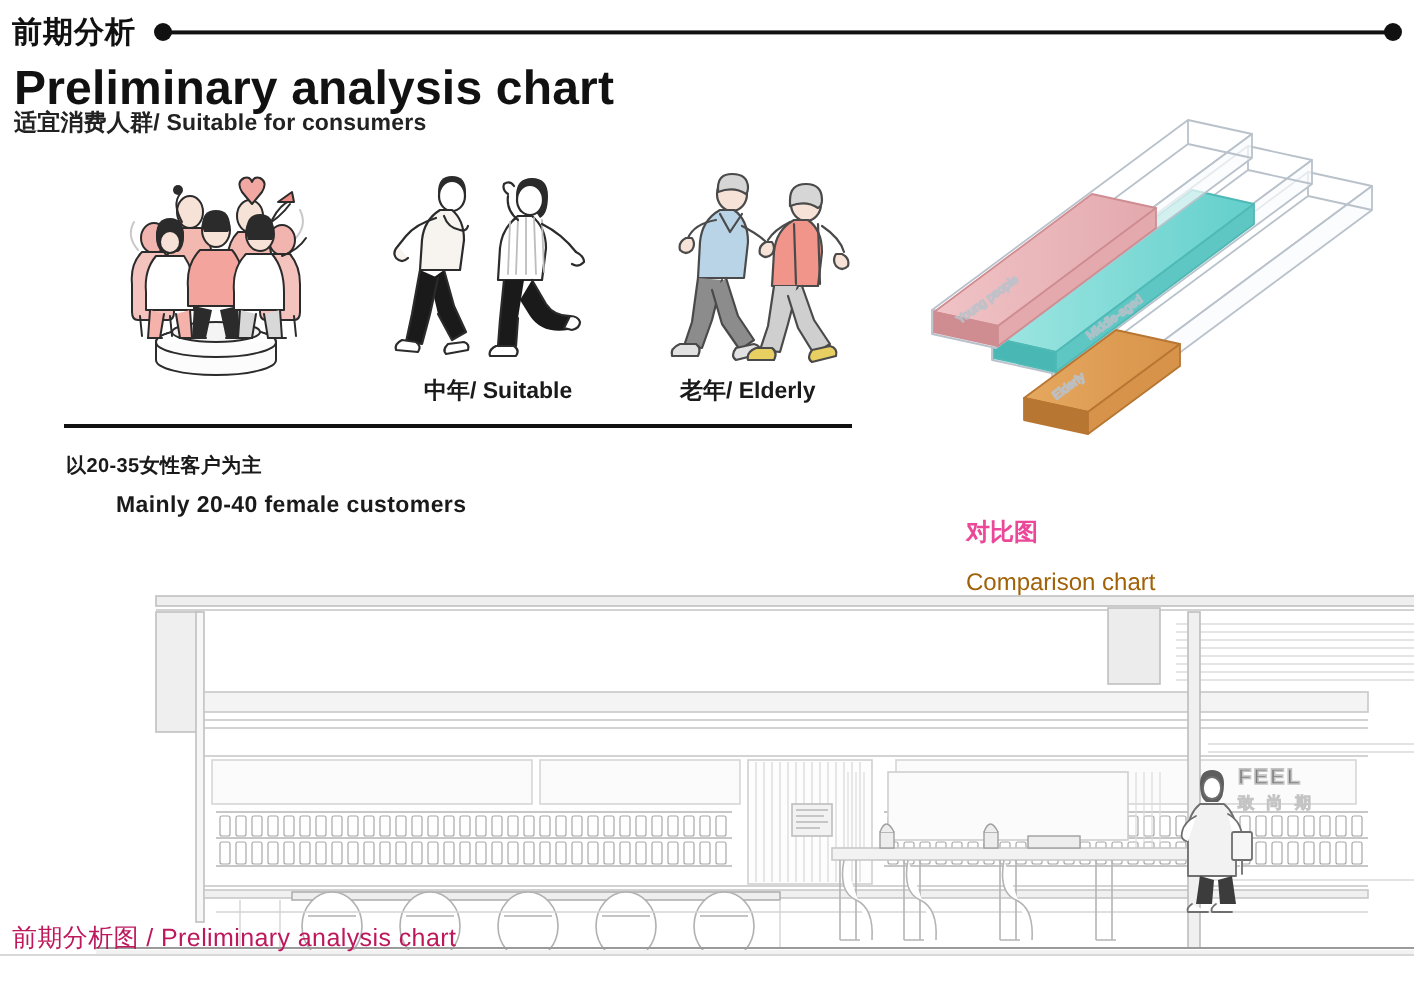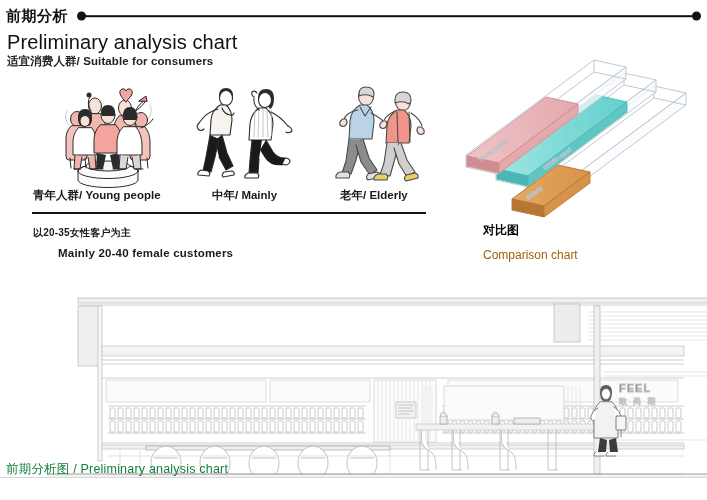--- a/index.html
+++ b/index.html
@@ -12,21 +12,21 @@
 
   
   .hdr{position:absolute;left:6px;top:4px;width:695px;height:24px;display:flex;align-items:center;}
   .hdr-cn{font-size:15px;font-weight:700;letter-spacing:.5px;color:#111;white-space:nowrap;}
   .rule-wrap{position:relative;flex:1;height:12px;margin-left:9px;display:flex;align-items:center;}
   .rule-line{position:absolute;left:5px;right:5px;top:50%;height:1.6px;background:#111;transform:translateY(-50%);}
   .dot{position:absolute;top:50%;width:9px;height:9px;border-radius:50%;background:#111;transform:translateY(-50%);}
   .dot.l{left:0;}
   .dot.r{right:0;}
 
-  .h-en{position:absolute;left:7px;top:31px;font-size:20px;font-weight:400;color:#111;letter-spacing:.1px;text-align:center;}
+  .h-en{position:absolute;left:7px;top:31px;font-size:24px;font-weight:700;color:#111;letter-spacing:.1px;text-align:center;}
   .h-sub{position:absolute;left:7px;top:54px;font-size:11.5px;font-weight:700;color:#222;letter-spacing:.1px;}
 
   
   .people{position:absolute;left:0;top:70px;width:440px;height:122px;}
   .pgroup{position:absolute;}
   .g1{left:33px;top:0;width:150px;height:118px;}
   .g2{left:192px;top:8px;width:110px;height:105px;}
   .g3{left:330px;top:8px;width:110px;height:105px;}
 
   .plabels{position:absolute;left:0;top:188px;width:440px;height:18px;}
@@ -38,30 +38,30 @@
   .divider{position:absolute;left:32px;top:212px;width:394px;height:1.5px;background:#111;}
 
   .note{position:absolute;left:33px;top:226px;}
   .note .cn{font-size:10px;font-weight:700;color:#1a1a1a;margin-bottom:7px;letter-spacing:.2px;}
   .note .en{font-size:11.5px;font-weight:700;color:#1a1a1a;letter-spacing:.2px;margin-left:25px;}
 
   
   .cmp{position:absolute;left:440px;top:58px;width:267px;height:160px;}
   .cmp svg{display:block;}
   .cmp-cap{position:absolute;left:483px;top:222px;}
-  .cmp-cap .cn{font-size:12px;font-weight:700;color:#000000;margin-bottom:9px;}
+  .cmp-cap .cn{font-size:12px;font-weight:700;color:#ec4899;margin-bottom:9px;margin-top:36px;}
   .cmp-cap .en{font-size:12px;font-weight:400;color:#a16207;}
 
   
   .elev{position:absolute;left:0px;top:288px;width:626px;height:190px;padding-left:48px;}
   .elev svg{display:block;}
 
   
   .foot-rule{position:absolute;left:0;top:477px;width:707px;height:1px;background:#d8d8d8;}
-  .foot{position:absolute;left:6px;top:461px;font-size:12.5px;font-weight:400;color:#15803d;letter-spacing:.2px;}
+  .foot{position:absolute;left:6px;top:461px;font-size:12.5px;font-weight:400;color:#be185d;letter-spacing:.2px;}
 </style>
 </head>
 <body>
 
 <div id="page">
 
   <div class="hdr">
     <span class="hdr-cn">前期分析</span>
     <span class="rule-wrap">
       <span class="dot l"></span>
@@ -190,22 +190,21 @@
           <path d="M57 65 l-3 20 l-4 12 l10 1 l4 -14 l5 -19" fill="#cfcfcf" stroke="#4a4a4a"></path>
           <path d="M71 65 l6 17 l8 12 l-8 5 l-8 -13 l-5 -16" fill="#cfcfcf" stroke="#4a4a4a"></path>
           <path d="M48 96 q-5 2 -4 6 l13 0 q2 -4 -1 -6z" fill="#e8cf62"></path>
           <path d="M76 97 q-3 4 0 6 l12 -3 q1 -4 -3 -5z" fill="#e8cf62"></path>
         </g>
       </svg>
     </div>
   </div>
 
   <div class="plabels">
-    <span class="plab a">青年人群/ Young people</span>
-    <span class="plab b">中年/ Mainly</span>
+    <span class="plab b">中年/ Suitable</span>
     <span class="plab c">老年/ Elderly</span>
   </div>
 
   <div class="divider"></div>
 
   <div class="note">
     <div class="cn">以20-35女性客户为主</div>
     <div class="en">Mainly 20-40 female customers</div>
   </div>
 

